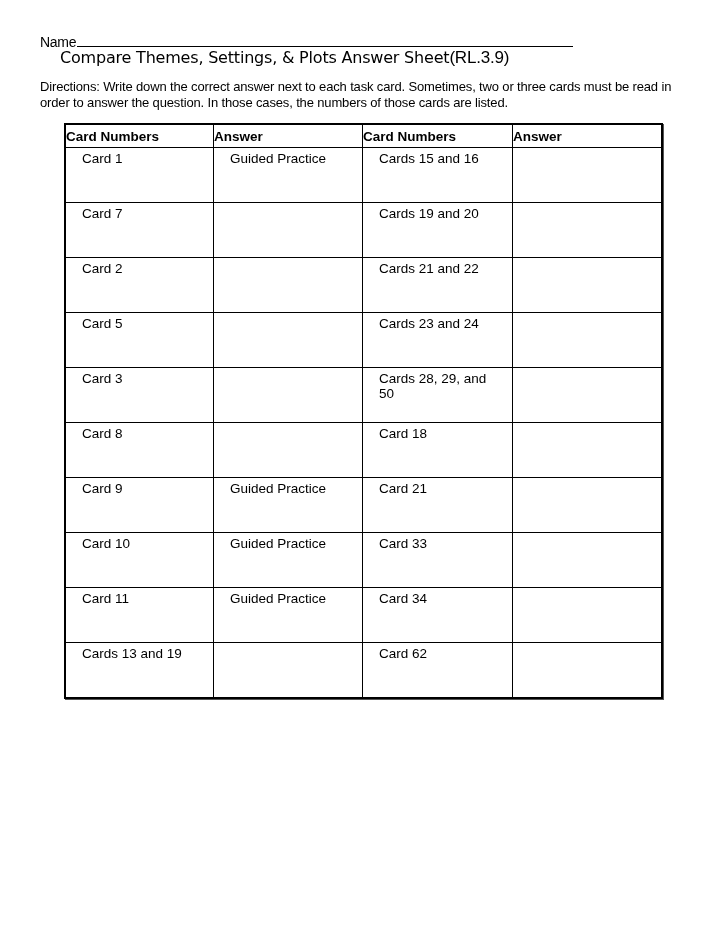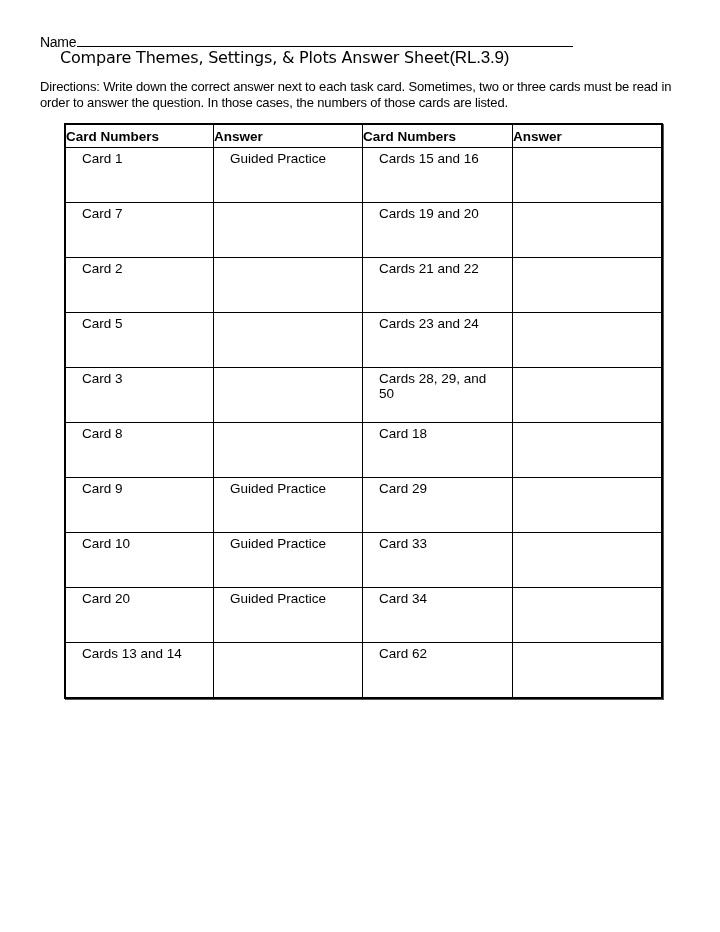--- a/index.html
+++ b/index.html
@@ -70,35 +70,35 @@
       </tr>
       <tr>
         <td>Card 8</td>
         <td></td>
         <td>Card 18</td>
         <td></td>
       </tr>
       <tr>
         <td>Card 9</td>
         <td>Guided Practice</td>
-        <td>Card 29</td>
+        <td>Card 21</td>
         <td></td>
       </tr>
       <tr>
         <td>Card 10</td>
         <td>Guided Practice</td>
         <td>Card 33</td>
         <td></td>
       </tr>
       <tr>
-        <td>Card 20</td>
+        <td>Card 11</td>
         <td>Guided Practice</td>
         <td>Card 34</td>
         <td></td>
       </tr>
       <tr>
-        <td>Cards 13 and 14</td>
+        <td>Cards 13 and 19</td>
         <td></td>
         <td>Card 62</td>
         <td></td>
       </tr>
     </tbody>
 </table>
 
 </body></html>

